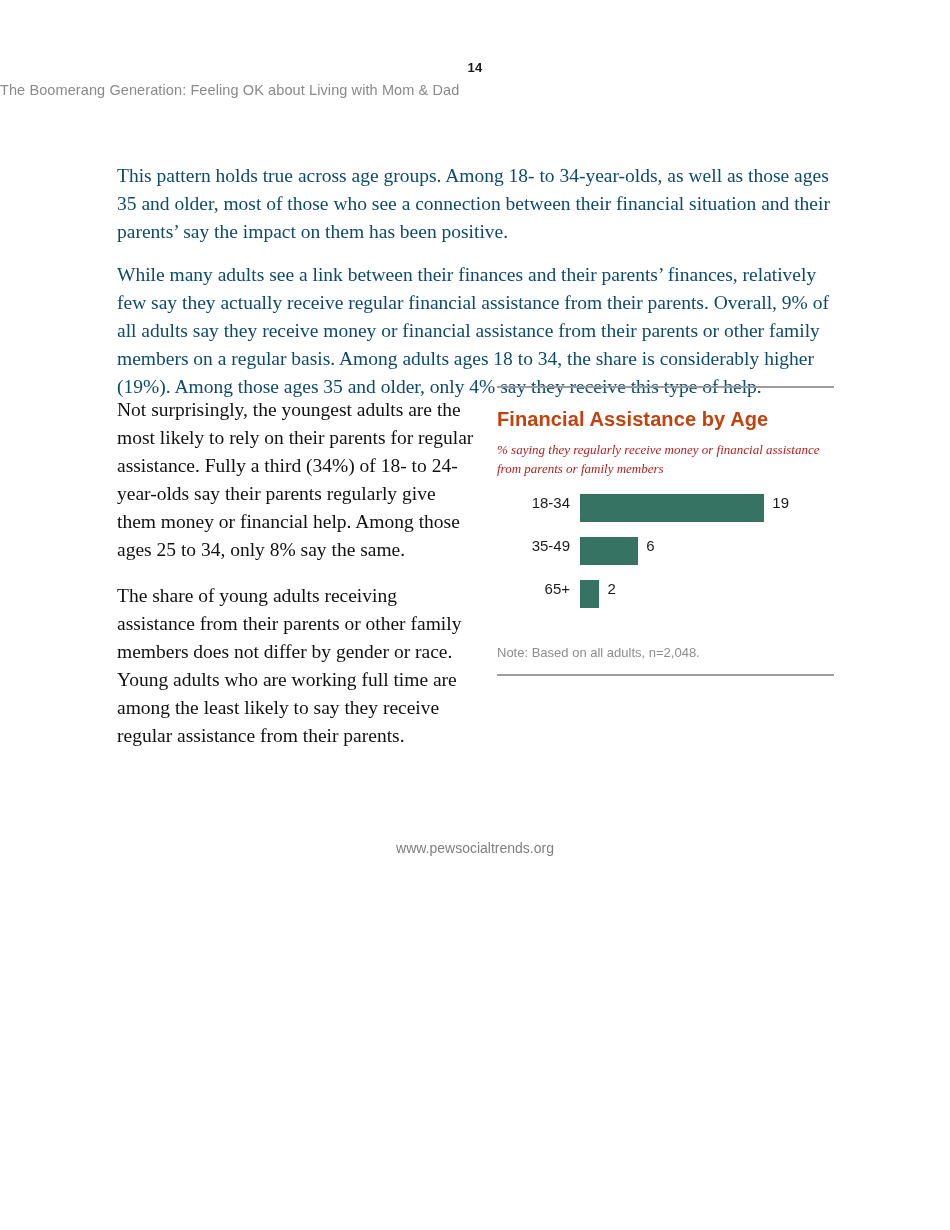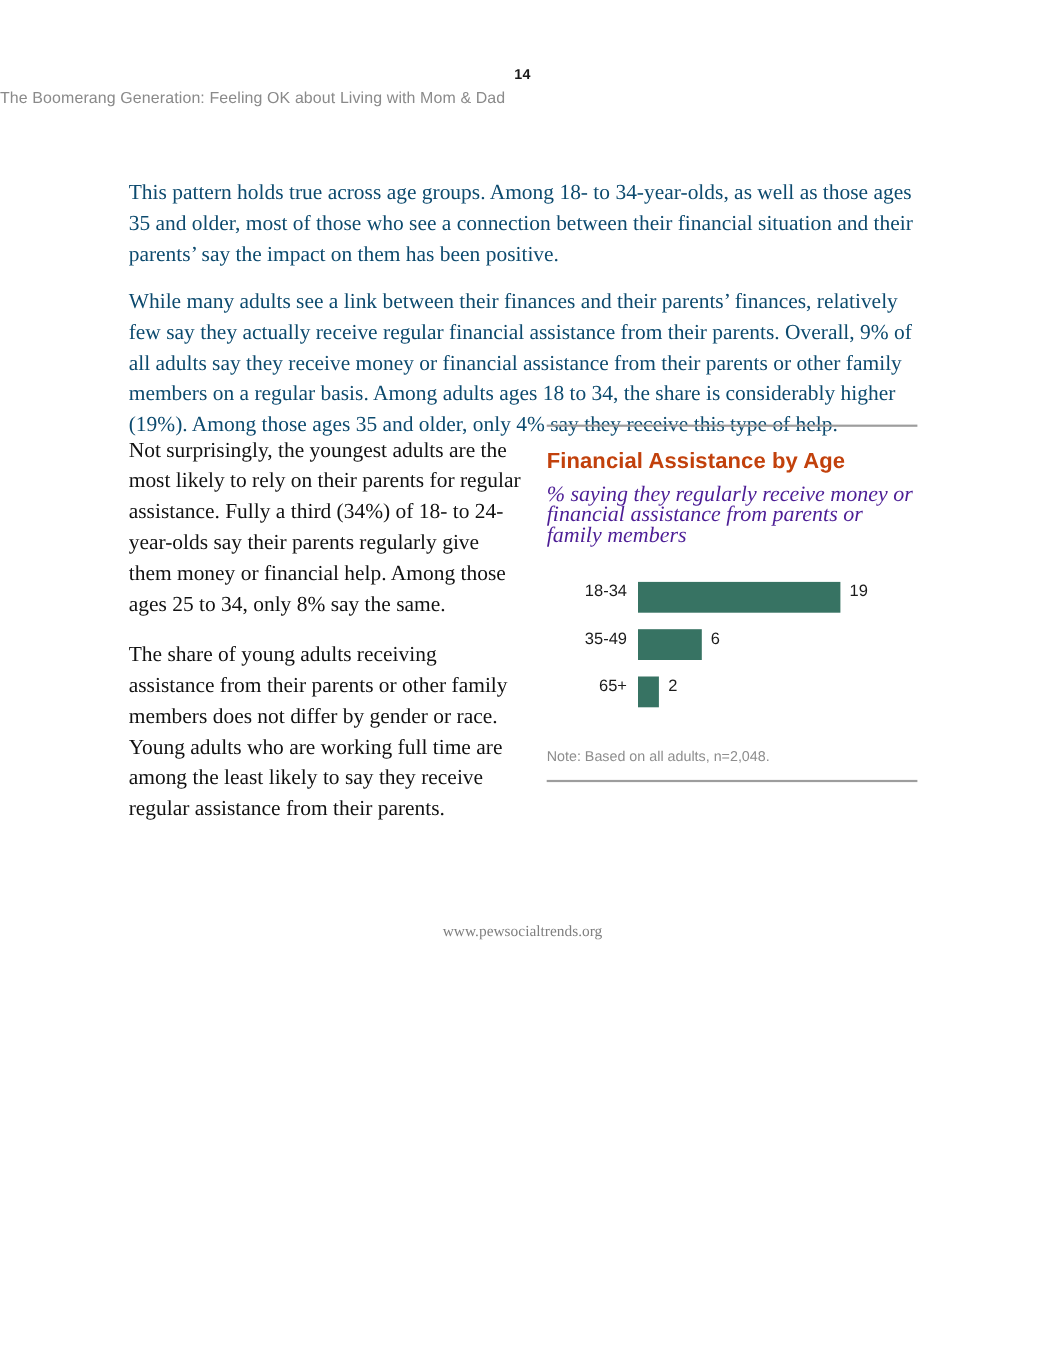--- a/index.html
+++ b/index.html
@@ -87,24 +87,24 @@
     font-family: "Liberation Sans", sans-serif;
     font-size: 20px;
     font-weight: bold;
     color: #c2410c;
     letter-spacing: 0.1px;
     margin-bottom: 9px;
   }
   .chart-subtitle {
     font-family: "Liberation Serif", serif;
     font-style: italic;
-    font-size: 20px;
+    font-size: 13px;
     line-height: 19px;
-    color: #4c1d95;
-    margin-bottom: 32px;
+    color: #b91c1c;
+    margin-bottom: 16px;
   }
 
   .bars {
     margin-top: 6px;
     margin-bottom: 22px;
   }
   .bar-row {
     display: flex;
     align-items: flex-start;
     height: 43px;
@@ -144,21 +144,21 @@
     letter-spacing: 0.2px;
   }
 
   
   .page-footer {
     position: absolute;
     bottom: 42px;
     left: 0;
     width: 950px;
     text-align: center;
-    font-family: Liberation Serif, serif;
+    font-family: Liberation Sans, sans-serif;
     font-size: 14px;
     color: #7f7f7f;
   }
 </style>
 </head>
 <body>
 
 <div class="page">
 
   <div class="page-number">14</div>

